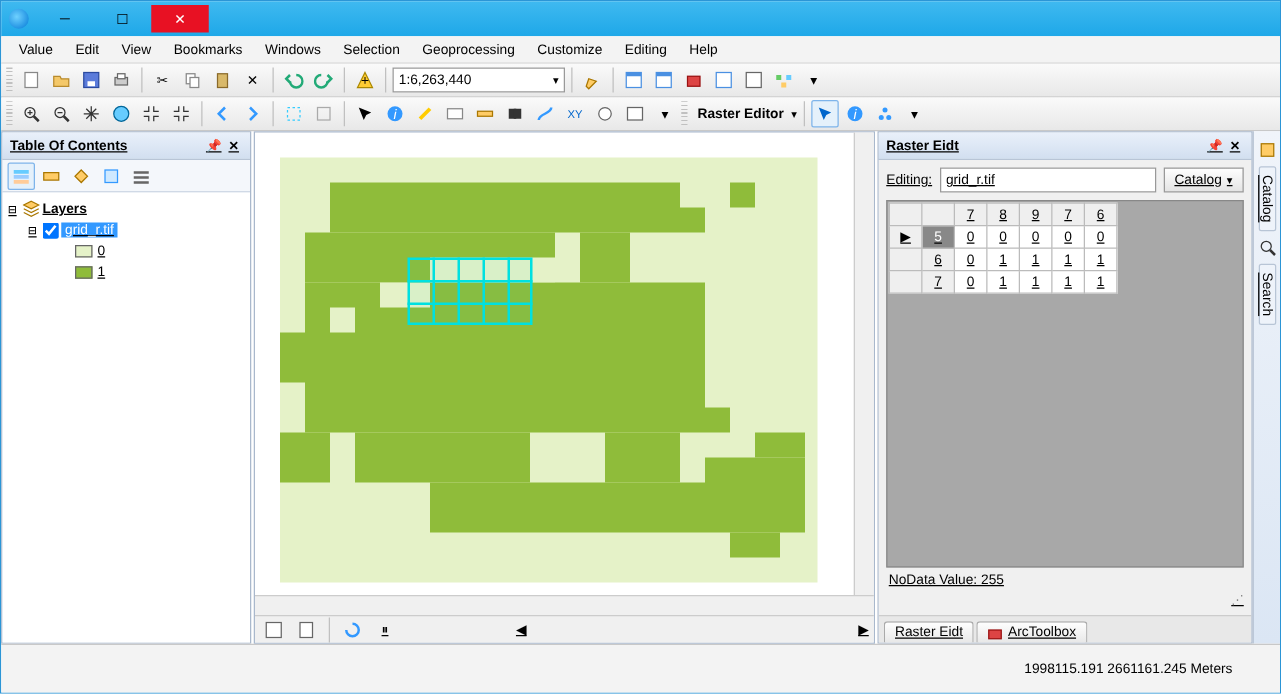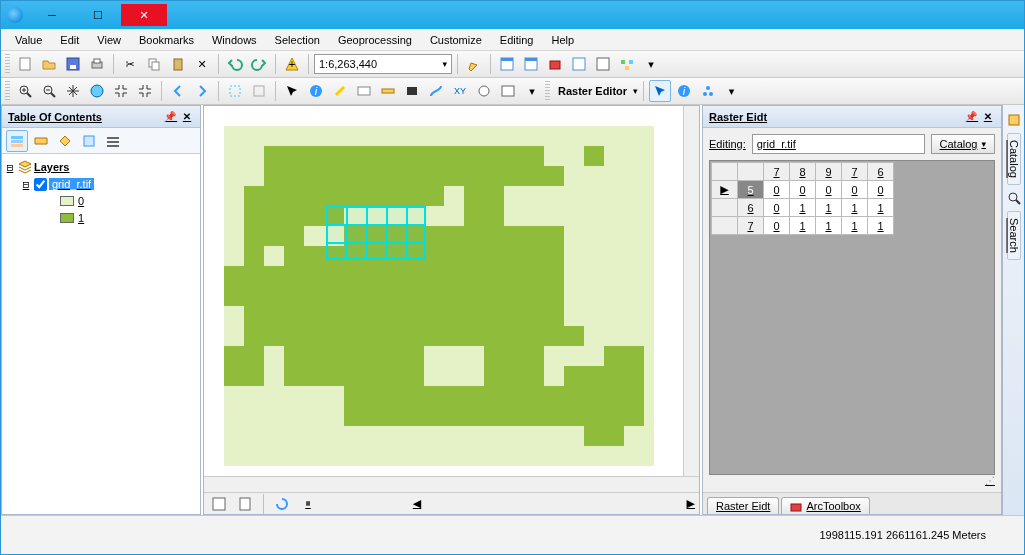--- a/index.html
+++ b/index.html
@@ -512,20 +512,21 @@
               <td class="rh">7</td>
               <td>0</td>
               <td>1</td>
               <td>1</td>
               <td>1</td>
               <td>1</td>
             </tr>
           </tbody>
             </table>
         </div>
+        <div class="nodata">NoData Value: 255</div>
         <div style="text-align:right;color:#888;font-size:10px">⋰</div>
       </div>
       <div class="tabstrip">
         <div class="tab">
             <span>Raster Eidt</span>
           </div>
         <div class="tab">
             <svg width="12" height="12">
               <rect x="1" y="4" width="10" height="7" fill="#d44" stroke="#911"></rect>
             </svg>

